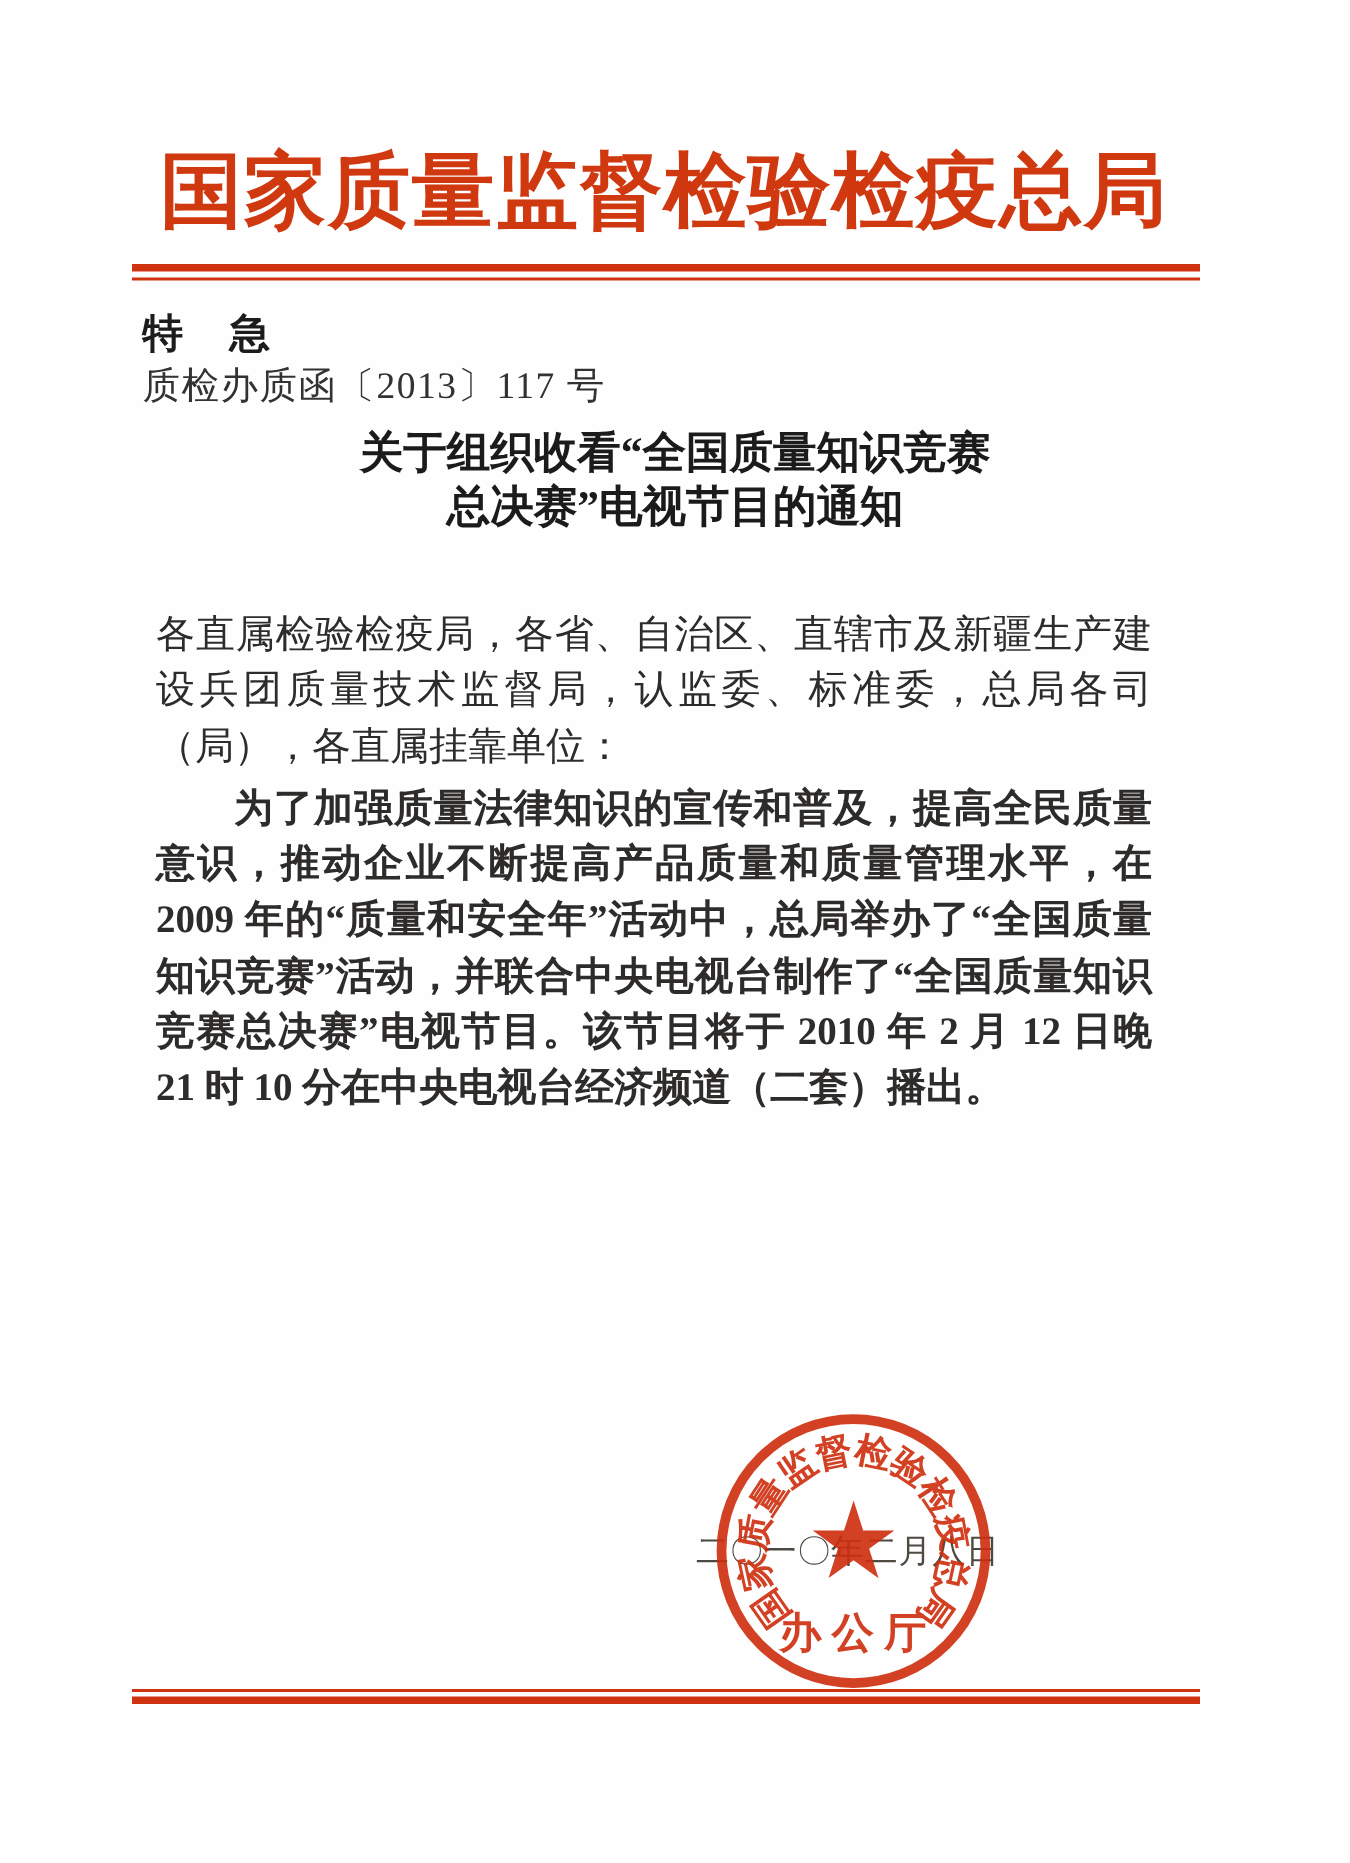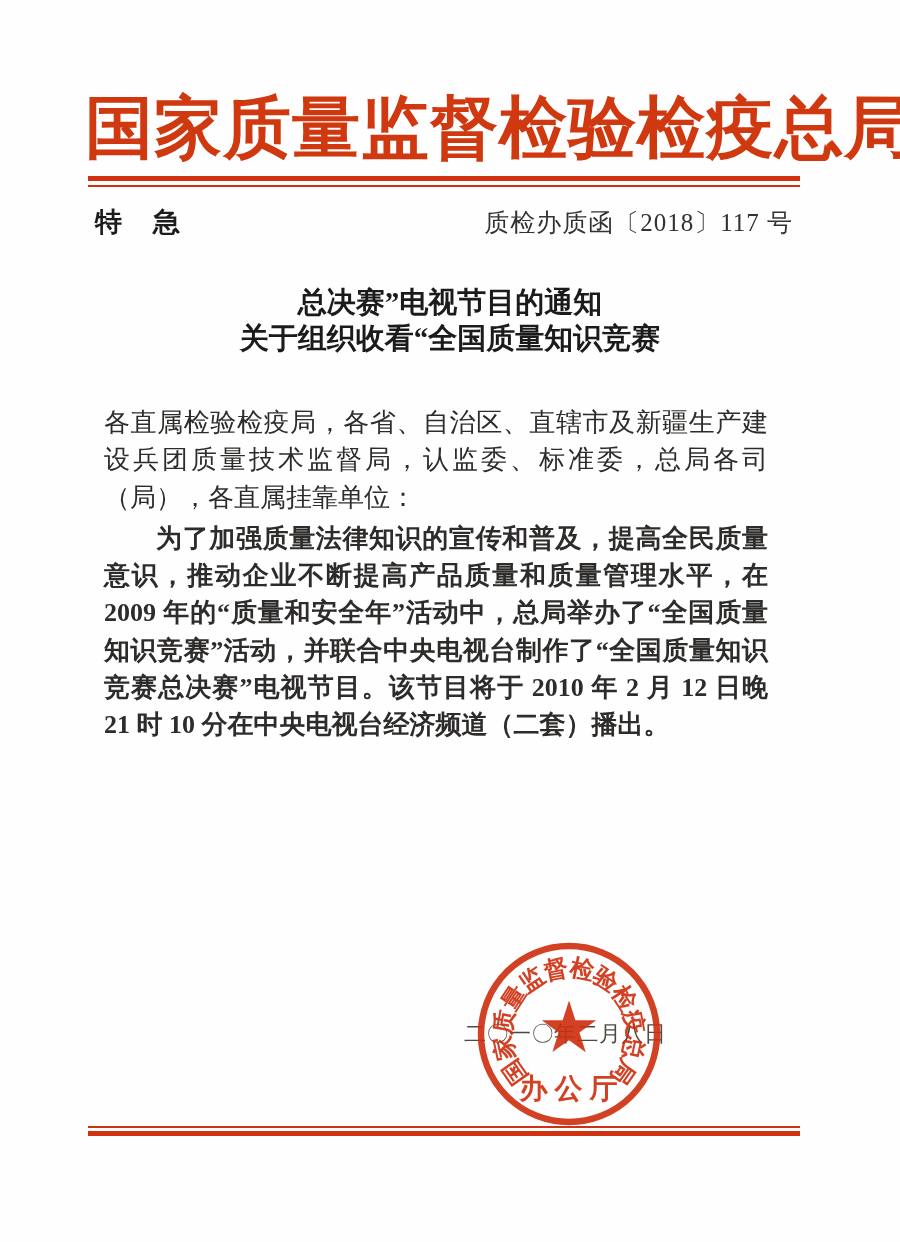--- a/index.html
+++ b/index.html
@@ -17,34 +17,34 @@
     margin:0 auto;
     background:var(--page-bg);
     overflow:hidden;
     font-family:"Liberation Serif","DejaVu Serif",serif;
     color:var(--text);
   }
   
   .org-name{
     position:absolute;top:98px;left:85px;width:715px;
     text-align:center;
-    font-size:68px;line-height:60px;
+    font-size:55px;line-height:60px;
     font-weight:bold;
     color:var(--red);
     letter-spacing:1px;
     white-space:nowrap;
   }
   .rule{position:absolute;left:88px;width:712px;background:var(--rule-red);}
   .rule-top-thick{top:176px;height:5px;}
   .rule-top-thin{top:185px;height:2px;}
   .rule-bottom-thin{top:1126px;height:2px;}
   .rule-bottom-thick{top:1131px;height:5px;}
   .meta-row{
     position:absolute;top:204px;left:95px;width:698px;
-    display:flex;justify-content:space-between;align-items:baseline;
+    display:flex;justify-content:space-between;align-items:baseline;flex-direction:column;
   }
   .urgency{
     font-size:27px;font-weight:bold;color:#1c1c1c;letter-spacing:2px;
   }
   .doc-number{
     font-size:25px;color:#343230;letter-spacing:1px;
   }
   
   .notice-title{
     position:absolute;top:284px;left:0;width:900px;
@@ -85,26 +85,26 @@
 <body>
 
 <div class="page">
 
   <div class="org-name">国家质量监督检验检疫总局</div>
   <div class="rule rule-top-thick"></div>
   <div class="rule rule-top-thin"></div>
 
   <div class="meta-row">
     <span class="urgency">特　急</span>
-    <span class="doc-number">质检办质函〔2018〕117 号</span>
+    <span class="doc-number">质检办质函〔2013〕117 号</span>
   </div>
 
   <div class="notice-title">
+    <div>关于组织收看“全国质量知识竞赛</div>
     <div>总决赛”电视节目的通知</div>
-    <div>关于组织收看“全国质量知识竞赛</div>
   </div>
 
   <div class="body-text">
     <p>各直属检验检疫局，各省、自治区、直辖市及新疆生产建设兵团质量技术监督局，认监委、标准委，总局各司（局），各直属挂靠单位：</p>
     <p class="indent">为了加强质量法律知识的宣传和普及，提高全民质量意识，推动企业不断提高产品质量和质量管理水平，在 2009 年的“质量和安全年”活动中，总局举办了“全国质量知识竞赛”活动，并联合中央电视台制作了“全国质量知识竞赛总决赛”电视节目。该节目将于 2010 年 2 月 12 日晚 21 时 10 分在中央电视台经济频道（二套）播出。</p>
   </div>
 
   <div class="sign-date">二〇一〇年二月八日</div>
 
   <div class="seal-box">

